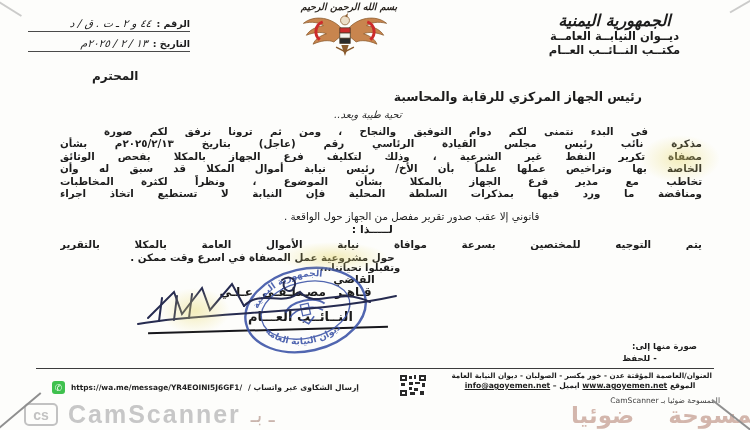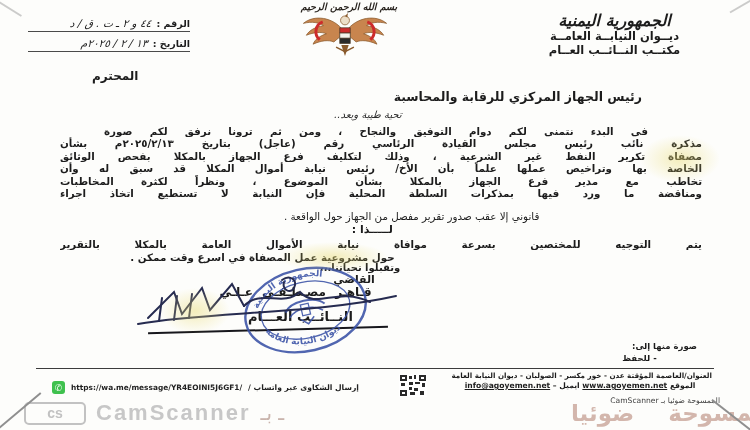--- a/index.html
+++ b/index.html
@@ -59,22 +59,22 @@
   .wa-label{font-size:7.6px;font-weight:700;direction:rtl;color:#222;}
   .ft-ar1{left:440px;top:371px;width:272px;text-align:right;font-size:7.2px;font-weight:700;direction:rtl;}
   .ft-ar2{left:448px;top:381px;width:264px;text-align:center;font-size:7.6px;font-weight:700;direction:rtl;}
   .ft-ar2 .u{text-decoration:underline;}
   .qr{left:399px;top:374px;}
   .scan-note{left:555px;top:396px;width:165px;text-align:right;font-size:7.6px;color:#3f3f3f;direction:rtl;}
   
   .wmrow{left:24px;top:400px;width:760px;display:flex;align-items:center;gap:10px;}
   .cs-badge{min-width:26px;height:19px;border:2.5px solid #c2c2c2;border-radius:5px;color:#c2c2c2;
             font-weight:700;font-size:14px;display:flex;align-items:center;justify-content:center;
-            font-family:"Liberation Sans","DejaVu Sans",sans-serif;padding:0 16px;}
-  .wm-en{font-size:22px;font-weight:700;color:#c7c7c7;letter-spacing:2px;
+            font-family:"Liberation Sans","DejaVu Sans",sans-serif;padding:0 2px;}
+  .wm-en{font-size:25px;font-weight:700;color:#c7c7c7;letter-spacing:2px;
          font-family:"Liberation Sans","DejaVu Sans",sans-serif;}
   .wm-dash{font-size:20px;color:#c9b4ac;}
   .wm-ar{flex:1;text-align:right;font-size:23px;font-weight:700;color:#d3b6ac;direction:rtl;
          word-spacing:26px;padding-left:0;white-space:nowrap;}
   
   .smudge{position:absolute;border-radius:50%;pointer-events:none;
           background:radial-gradient(closest-side, rgba(232,218,110,.45), rgba(232,218,110,0));}
   .corner{position:absolute;background:#8f8f8f;height:2px;pointer-events:none;}
 </style>
 </head>

